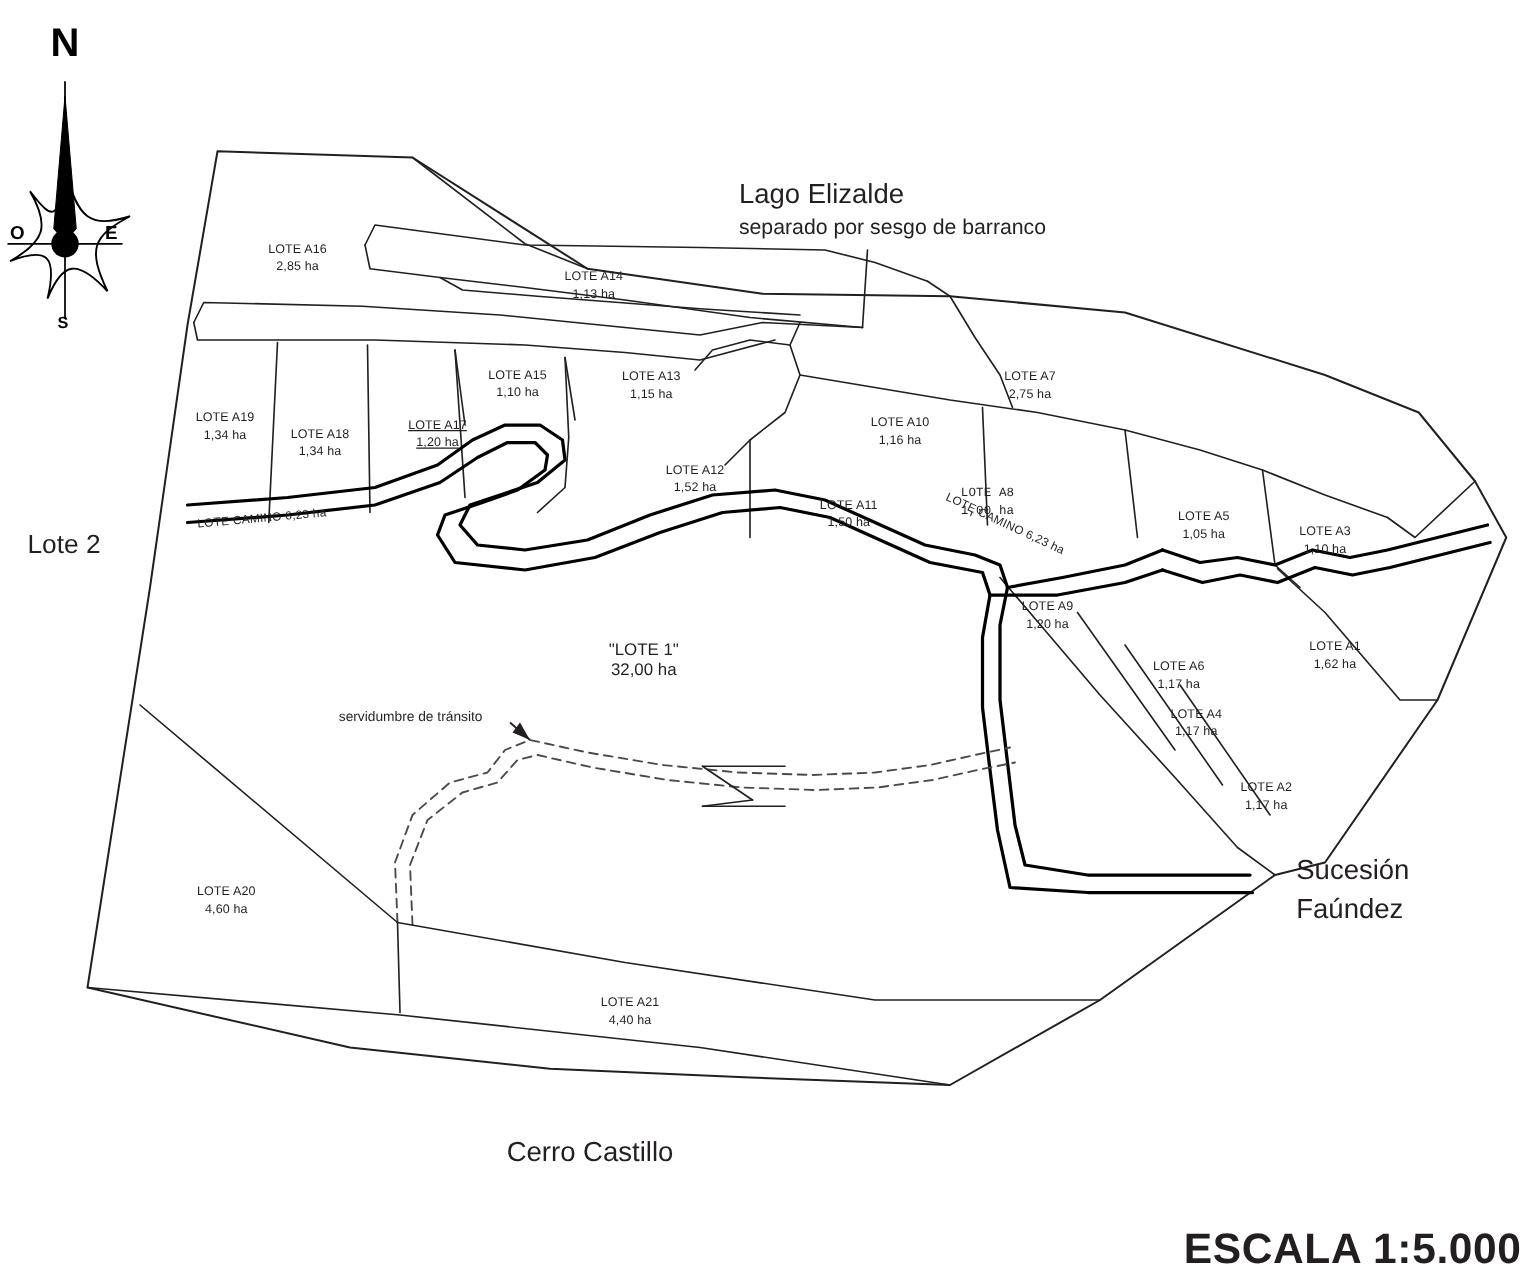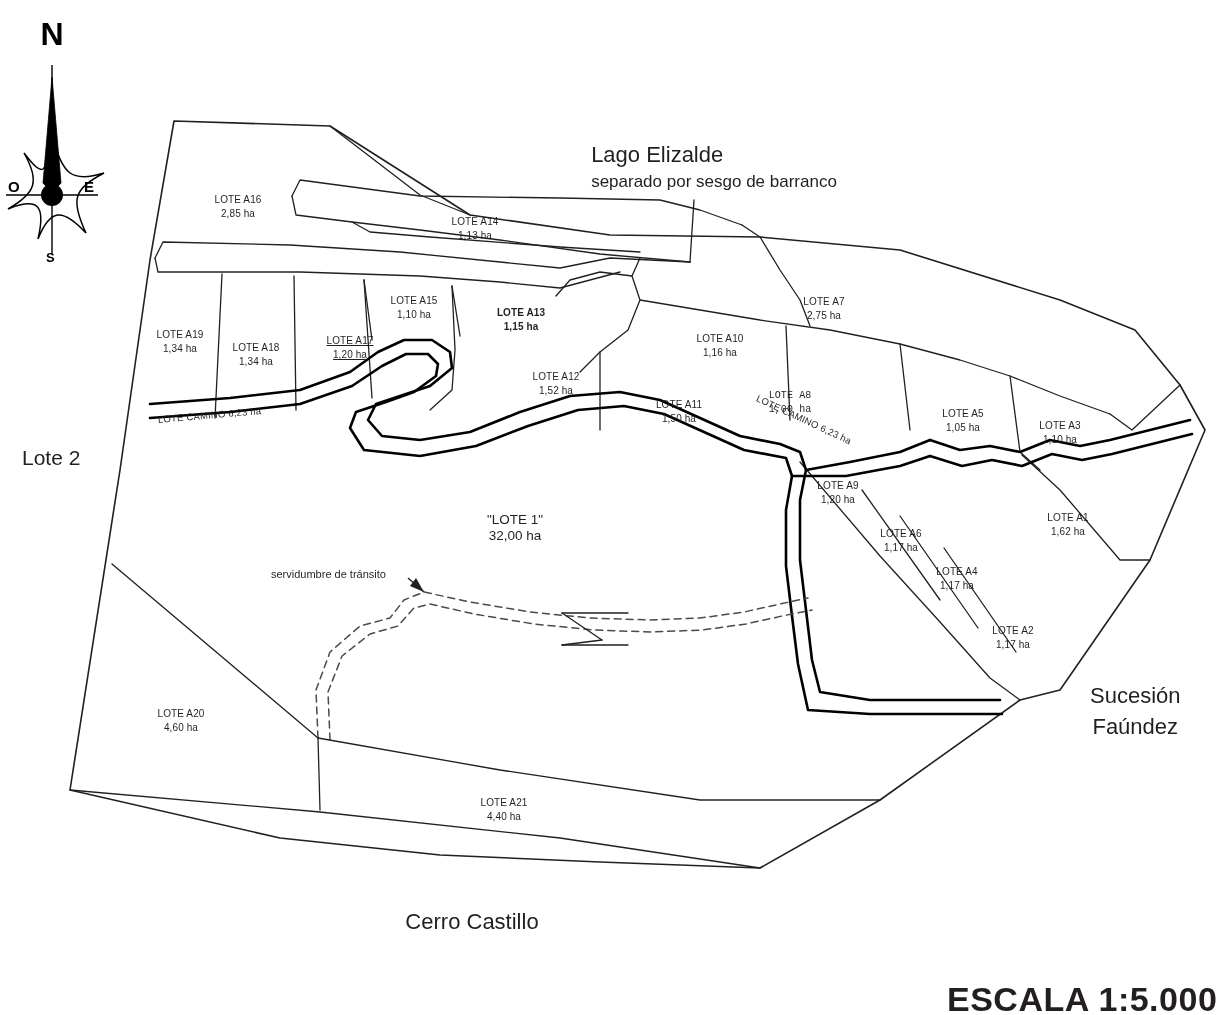--- a/index.html
+++ b/index.html
@@ -23,23 +23,23 @@
   .lot-label .ar{display:block;}
   .road-label{position:absolute;font-size:9.5px;color:#231f20;white-space:nowrap;
               letter-spacing:.2px;}
   .rose-letter{position:absolute;font-weight:bold;color:#000;}
   .center-t{transform:translateX(-50%);}
   #lago-block{position:absolute;left:698px;top:142px;transform:translateX(-50%);text-align:left;margin-left:16px;}
   #lago-title{font-size:22px;color:#231f20;white-space:nowrap;}
   #lago-sub{font-size:17px;color:#231f20;white-space:nowrap;margin-top:4px;}
   #reserva-block{position:absolute;left:472px;top:906px;transform:translateX(-50%);
                  text-align:center;font-size:22px;line-height:31px;color:#231f20;white-space:nowrap;}
-  #sucesion-block{position:absolute;left:1090px;top:680px;font-size:22px;line-height:31px;
-                  color:#231f20;white-space:nowrap;text-align:center;}
-  #lote2-label{position:absolute;left:22px;top:446px;font-size:21px;color:#231f20;}
+  #sucesion-block{position:absolute;left:1037px;top:680px;font-size:22px;line-height:31px;
+                  color:#231f20;white-space:nowrap;}
+  #lote2-label{position:absolute;left:22px;top:424px;font-size:21px;color:#231f20;}
   #scale-label{position:absolute;left:947px;top:980px;font-size:34px;font-weight:bold;
                color:#231f20;white-space:nowrap;letter-spacing:.5px;}
   #lote1-block{position:absolute;left:515px;top:512px;transform:translateX(-50%);
                text-align:center;font-size:13.5px;line-height:16px;color:#231f20;white-space:nowrap;}
   #serv-label{position:absolute;left:271px;top:568px;font-size:11px;color:#231f20;white-space:nowrap;}
 </style>
 </head>
 <body>
 
 <div id="map-root">
@@ -216,21 +216,21 @@
         <span class="ar">1,34 ha</span>
       </div>
       <div class="lot-label center-t" style="left: 350px; top: 334px; text-decoration: underline;">
         <span class="nm">LOTE A17</span>
         <span class="ar">1,20 ha</span>
       </div>
       <div class="lot-label center-t" style="left: 414px; top: 294px;">
         <span class="nm">LOTE A15</span>
         <span class="ar">1,10 ha</span>
       </div>
-      <div class="lot-label center-t" style="left: 521px; top: 306px; font-weight: bold;">
+      <div class="lot-label center-t" style="left: 521px; top: 295px;">
         <span class="nm">LOTE A13</span>
         <span class="ar">1,15 ha</span>
       </div>
       <div class="lot-label center-t" style="left: 556px; top: 370px;">
         <span class="nm">LOTE A12</span>
         <span class="ar">1,52 ha</span>
       </div>
       <div class="lot-label center-t" style="left: 679px; top: 398px;">
         <span class="nm">LOTE A11</span>
         <span class="ar">1,50 ha</span>
@@ -252,21 +252,21 @@
         <span class="ar">1,05 ha</span>
       </div>
       <div class="lot-label center-t" style="left: 1060px; top: 419px;">
         <span class="nm">LOTE A3</span>
         <span class="ar">1,10 ha</span>
       </div>
       <div class="lot-label center-t" style="left: 838px; top: 479px;">
         <span class="nm">LOTE A9</span>
         <span class="ar">1,20 ha</span>
       </div>
-      <div class="lot-label center-t" style="left: 901px; top: 527px;">
+      <div class="lot-label center-t" style="left: 943px; top: 527px;">
         <span class="nm">LOTE A6</span>
         <span class="ar">1,17 ha</span>
       </div>
       <div class="lot-label center-t" style="left: 957px; top: 565px;">
         <span class="nm">LOTE A4</span>
         <span class="ar">1,17 ha</span>
       </div>
       <div class="lot-label center-t" style="left: 1013px; top: 624px;">
         <span class="nm">LOTE A2</span>
         <span class="ar">1,17 ha</span>

